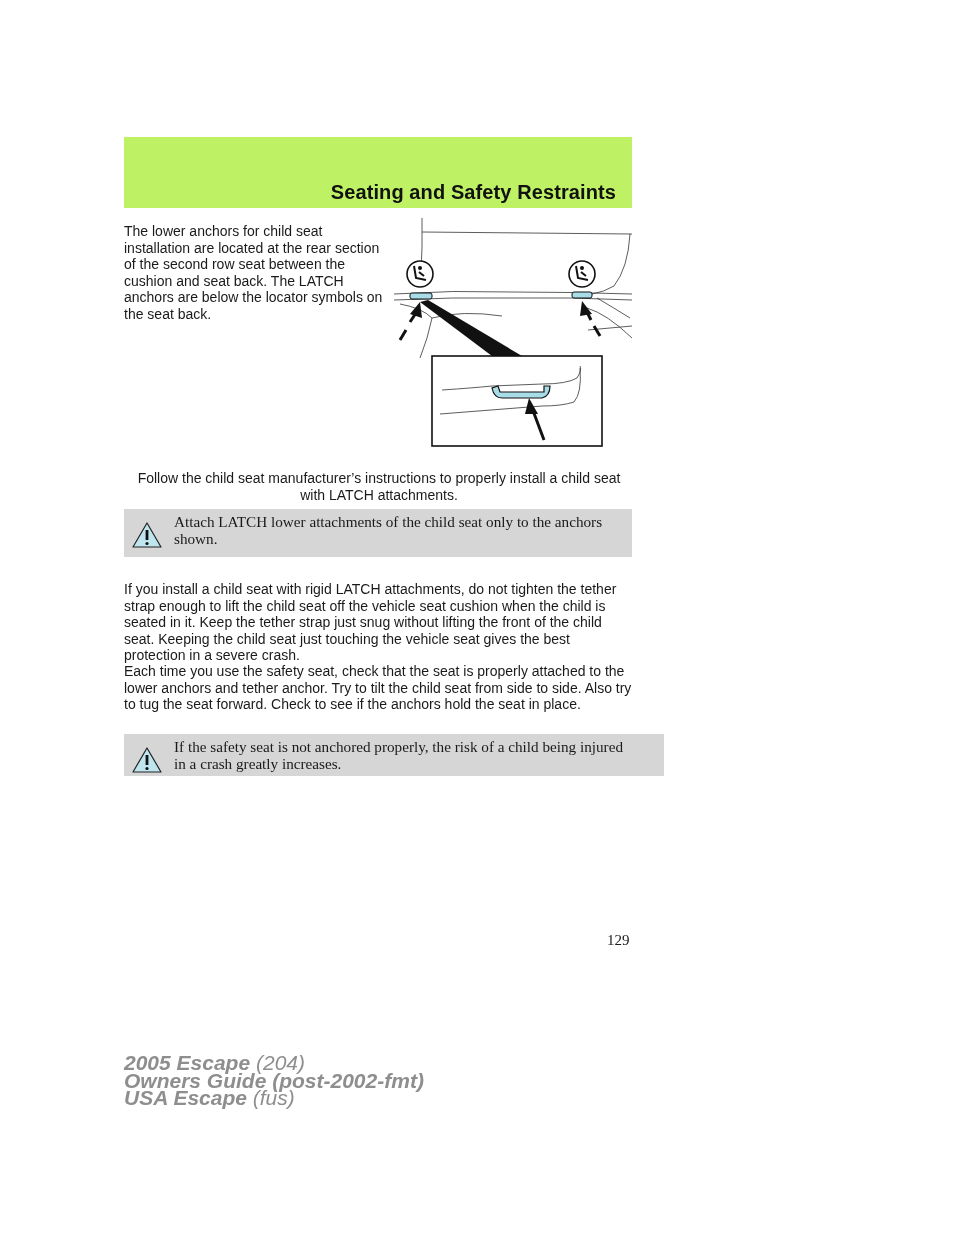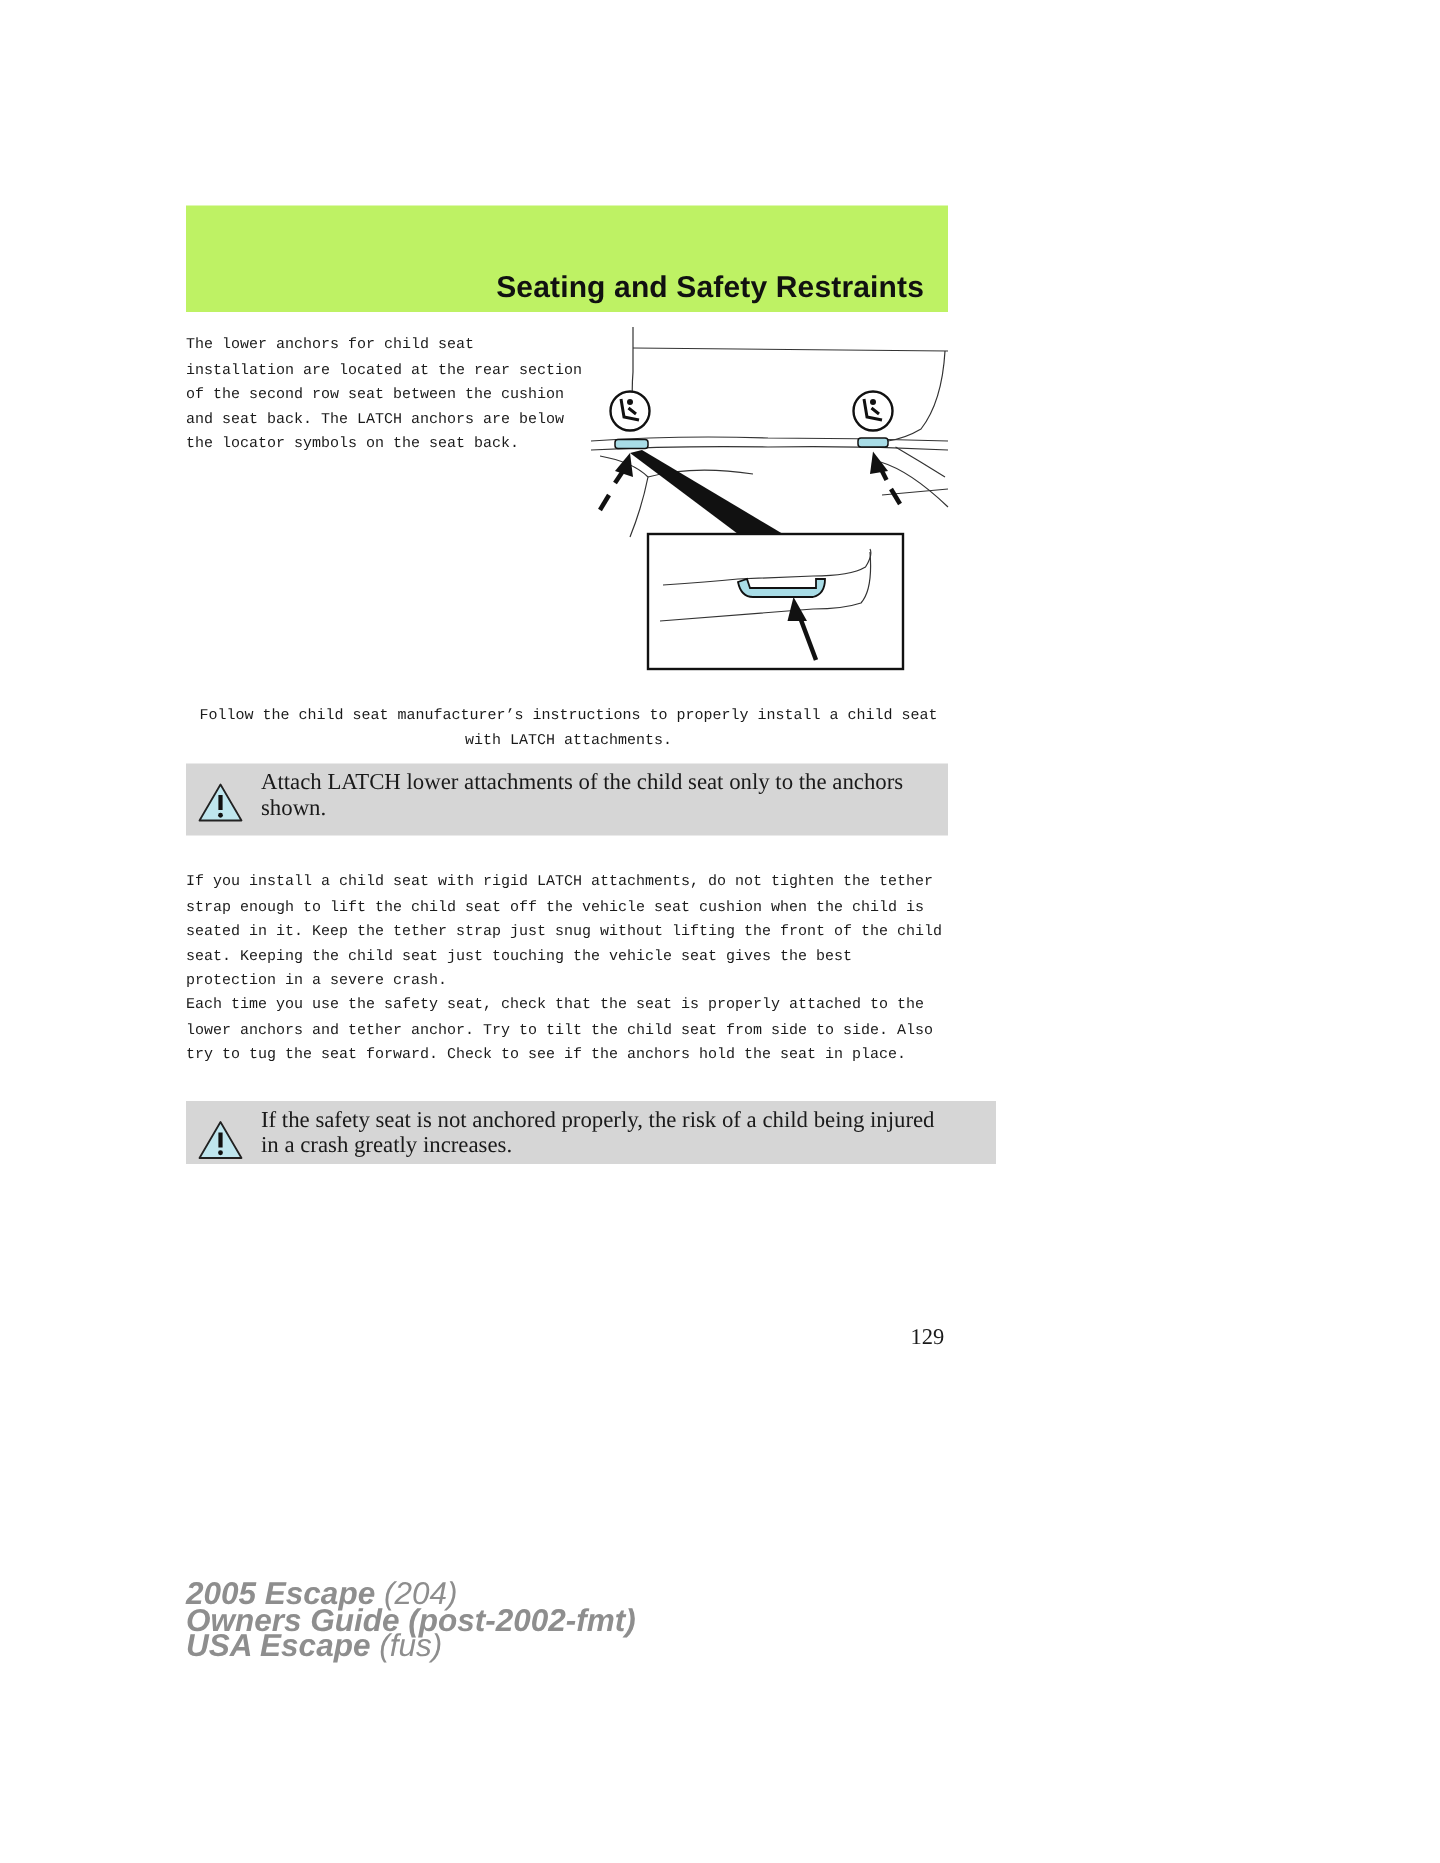--- a/index.html
+++ b/index.html
@@ -3,34 +3,34 @@
 <meta charset="utf-8">
 <style>
   html, body { margin: 0; padding: 0; background: #ffffff; }
   body { width: 960px; height: 1242px; position: relative; overflow: hidden;
          font-family: "DejaVu Serif", "Liberation Serif", serif; color: #1a1a1a; }
   .header-band { position: absolute; left: 124px; top: 137px; width: 508px; height: 71px;
                  background: #bef264; }
   .header-title { position: absolute; right: 16px; bottom: 4px;
                   font-family: "Liberation Sans", "DejaVu Sans", sans-serif; font-weight: bold;
                   font-size: 20px; color: #111; letter-spacing: 0.1px; }
-  .text { position: absolute; left: 124px; font-size: 10px; line-height: 16.6px; color: #1a1a1a;
-          font-family: Liberation Mono, monospace; }
+  .text { position: absolute; left: 124px; font-size: 14px; line-height: 16.6px; color: #1a1a1a;
+          font-family: Liberation Sans, sans-serif; }
   .intro { top: 223px; width: 265px; }
   .p1 { top: 470px; width: 510px; text-align: center; }
   .p2 { top: 581px; width: 510px; }
   .p3 { top: 663px; width: 510px; }
   .warn { position: absolute; left: 124px; width: 508px; background: #d6d6d6; }
   .warn1 { top: 509px; height: 48px; }
   .warn2 { top: 734px; height: 42px; padding-left: 32px; }
   .warn .icon { position: absolute; left: 7px; top: 12px; width: 32px; height: 28px; }
   .warn .wtext { position: absolute; left: 50px; top: 5px; width: 450px;
                  font-family: "Liberation Serif", "DejaVu Serif", serif; font-size: 15.2px; line-height: 16.6px; }
   .figure { position: absolute; left: 392px; top: 218px; width: 245px; height: 230px; }
-  .page-num { position: absolute; left: 607px; top: 884px; font-family: "Liberation Serif", serif;
+  .page-num { position: absolute; left: 607px; top: 932px; font-family: "Liberation Serif", serif;
               font-size: 15px; color: #1a1a1a; }
   .footer { position: absolute; left: 124px; top: 1054px; font-family: "Liberation Sans", "DejaVu Sans", sans-serif;
             font-style: italic; font-size: 21px; line-height: 17.5px; color: #8e8e8e; }
   .footer .b { font-weight: bold; }
 </style>
 </head>
 <body>
 
 <div class="header-band">
   <div class="header-title">Seating and Safety Restraints</div>

